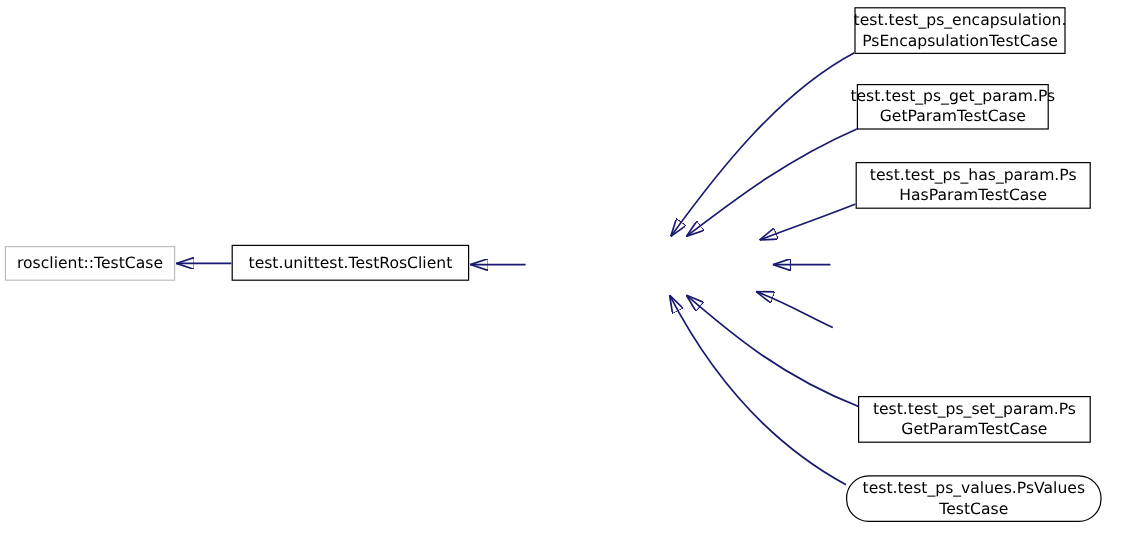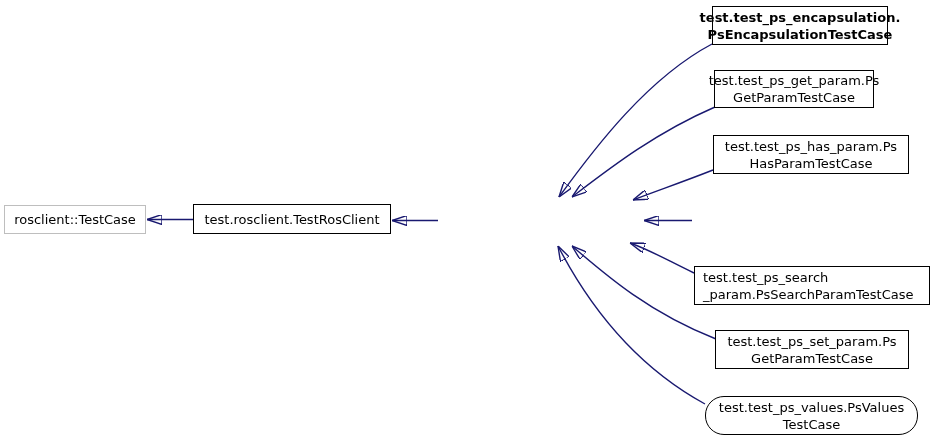--- a/index.html
+++ b/index.html
@@ -53,21 +53,21 @@
   }
   .node.current {
     background: #bfbfbf;
     border-width: 2px;
     cursor: default;
   }
   
   #n-base    { left: 4px;   top: 205px; width: 142px; height: 29px; }
   #n-parent  { left: 193px; top: 204px; width: 198px; height: 30px; }
   #n-current { left: 438px; top: 198px; width: 203px; height: 45px; }
-  #n-d0 { left: 712px; top: 6px;   width: 176px; height: 39px; font-weight: bold; }
+  #n-d0 { left: 712px; top: 6px;   width: 176px; height: 39px; }
   #n-d1 { left: 714px; top: 70px;  width: 160px; height: 38px; }
   #n-d2 { left: 713px; top: 135px; width: 196px; height: 39px; }
   #n-d3 { left: 692px; top: 199px; width: 242px; height: 41px; }
   #n-d4 { left: 694px; top: 266px; width: 236px; height: 39px; }
   #n-d5 { left: 715px; top: 330px; width: 194px; height: 39px; }
   #n-d6 { left: 705px; top: 396px; width: 213px; height: 39px; border-radius: 19px; }
 </style>
 </head>
 <body>
 
@@ -85,35 +85,33 @@
     <path d="M 715,107 C 655,133 610,168 572,197" marker-end="url(#arrow)"></path>
     <path d="M 713,170 C 680,183 656,191 633,200" marker-end="url(#arrow)"></path>
     <path d="M 692,220.5 L 644,220.5" marker-end="url(#arrow)"></path>
     <path d="M 694,273 C 665,259 650,250 630,243" marker-end="url(#arrow)"></path>
     <path d="M 716,339 C 650,313 608,277 572,246" marker-end="url(#arrow)"></path>
     <path d="M 705,404 C 630,363 586,300 558,246" marker-end="url(#arrow)"></path>
   </svg>
 
   <div id="n-base" class="node external">rosclient::TestCase</div>
 
-  <div id="n-parent" class="node">test.rosclient.TestRosClient</div>
+  <div id="n-parent" class="node">test.unittest.TestRosClient</div>
 
 
   <div id="n-d0" class="node">test.test_ps_encapsulation.
 PsEncapsulationTestCase</div>
 
   <div id="n-d1" class="node">test.test_ps_get_param.Ps
 GetParamTestCase</div>
 
   <div id="n-d2" class="node">test.test_ps_has_param.Ps
 HasParamTestCase</div>
 
 
-  <div id="n-d4" class="node align-left">test.test_ps_search
-_param.PsSearchParamTestCase</div>
 
   <div id="n-d5" class="node">test.test_ps_set_param.Ps
 GetParamTestCase</div>
 
   <div id="n-d6" class="node">test.test_ps_values.PsValues
 TestCase</div>
 
 </div>
 
 </body></html>

